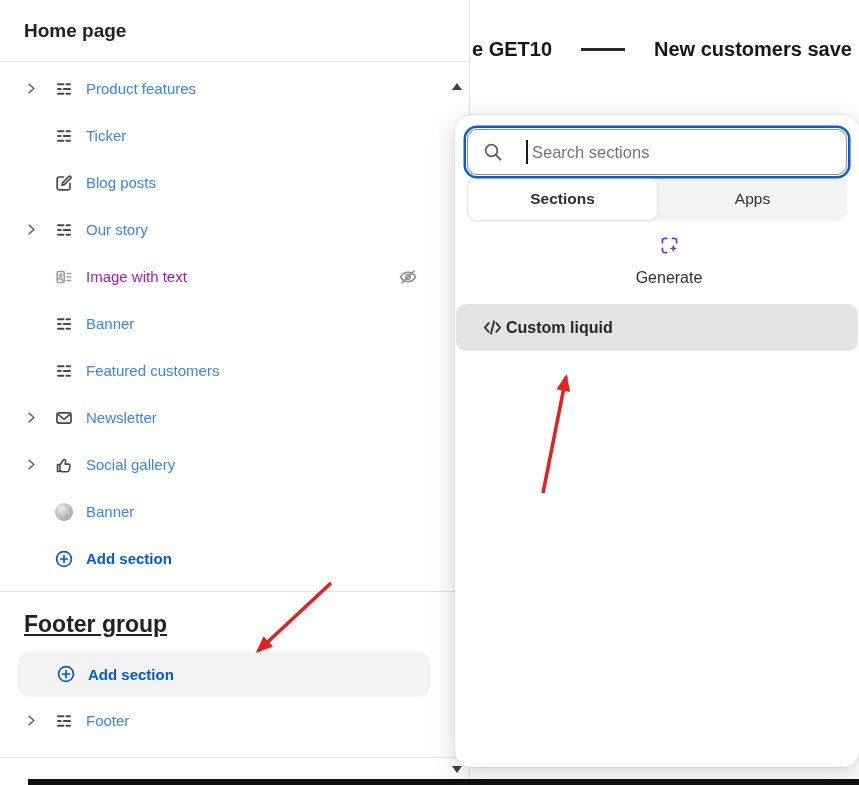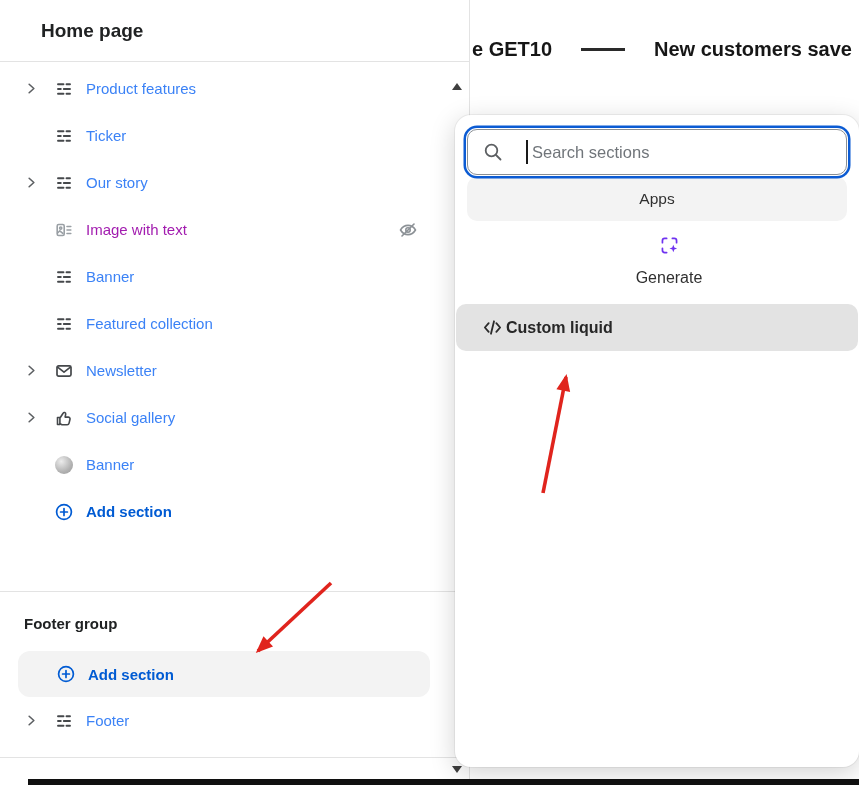--- a/index.html
+++ b/index.html
@@ -9,21 +9,21 @@
 
   
   .preview-top { position:absolute; left:470px; top:0; right:0; height:115px; background:#fff; z-index:0; }
   .announce { display:flex; align-items:center; gap:29px; padding:38px 0 0 2px; font-size:20px; font-weight:600; color:#161616; white-space:nowrap; }
   .announce .dash { width:44px; height:2.5px; background:#2a2a2a; flex:none; }
   .dark-strip { position:absolute; left:28px; right:0; bottom:0; height:6px; background:#101010; z-index:4; }
 
   
   .sidebar { position:absolute; left:0; top:0; width:470px; height:785px; background:#fff; border-right:1px solid #e3e3e3; z-index:2; }
   .sidebar-header { height:62px; display:flex; align-items:center; padding:0 24px; border-bottom:1px solid #e3e3e3; }
-  .sidebar-title { font-size:19px; font-weight:700; color:#202223;margin-left:17px; }
+  .sidebar-title { font-size:19px; font-weight:700; color:#202223; }
   .section-list { margin-top:3px; }
   .srow { height:47px; display:flex; align-items:center; padding-left:24px; cursor:pointer; }
   .chev { width:30px; height:16px; display:flex; align-items:center; color:#5c5f62; flex:none; }
   .chev svg { width:15px; height:15px; display:block; }
   .ic { width:20px; height:20px; color:#45484b; margin-right:12px; flex:none; }
   .ic svg { width:20px; height:20px; display:block; }
   .lbl { font-size:15px; color:#3b82f6; }
   .muted .lbl { color:#a21caf; }
   .muted .ic { color:#9aa0a5; }
   .eye { margin-left:auto; margin-right:50px; width:22px; height:22px; color:#8c9196; cursor:pointer; }
@@ -31,21 +31,21 @@
   .sphere { width:18px; height:18px; border-radius:50%; margin:1px;
             background:radial-gradient(circle at 35% 30%, #ececec, #b3b3b3 60%, #979797); display:block; }
   .add-row .ic { color:#005bd3; }
   .add-row .lbl { color:#005bd3; font-weight:600; }
 
   .hr { position:absolute; left:0; width:470px; height:1px; background:#e3e3e3; }
   .hr.mid { top:591px; }
   .hr.bottom { top:757px; }
 
   .footer-group { position:absolute; top:600px; left:0; width:470px; }
-  .fg-title { font-size:15px; font-weight:700; color:#202223; margin:12px 0 0 24px; line-height:24px; }
+  .fg-title { font-size:23px; font-weight:700; color:#202223; margin:12px 0 0 24px; line-height:24px;text-decoration:underline; }
   .pill { margin:15px 18px 0 18px; width:412px; height:46px; background:#f3f3f3; border-radius:12px;
           display:flex; align-items:center; padding-left:38px; cursor:pointer; }
   .pill .ic { color:#005bd3; }
   .pill .lbl { color:#005bd3; font-weight:600; font-size:15px; }
 
   .tri-up, .tri-down { position:absolute; right:7px; width:0; height:0;
     border-left:5px solid transparent; border-right:5px solid transparent; cursor:pointer; }
   .tri-up { top:83px; border-bottom:7px solid #3f3f3f; }
   .tri-down { top:766px; border-top:7px solid #3f3f3f; }
 
@@ -190,20 +190,29 @@
       <div class="srow">
         <span class="chev"></span>
         <span class="ic">
             <svg>
               <use href="#i-section"></use>
             </svg>
           </span>
         <span class="lbl">Ticker</span>
       </div>
 
+      <div class="srow">
+        <span class="chev"></span>
+        <span class="ic">
+            <svg>
+              <use href="#i-blog"></use>
+            </svg>
+          </span>
+        <span class="lbl">Blog posts</span>
+      </div>
 
       <div class="srow">
         <span class="chev">
             <svg>
               <use href="#i-chev"></use>
             </svg>
           </span>
         <span class="ic">
             <svg>
               <use href="#i-section"></use>
@@ -237,21 +246,21 @@
         <span class="lbl">Banner</span>
       </div>
 
       <div class="srow">
         <span class="chev"></span>
         <span class="ic">
             <svg>
               <use href="#i-section"></use>
             </svg>
           </span>
-        <span class="lbl">Featured collection</span>
+        <span class="lbl">Featured customers</span>
       </div>
 
       <div class="srow">
         <span class="chev">
             <svg>
               <use href="#i-chev"></use>
             </svg>
           </span>
         <span class="ic">
             <svg>
@@ -334,20 +343,21 @@
       <input class="search" type="text" placeholder="Search sections" style="">
       <span class="search-icon">
           <svg>
             <use href="#i-search"></use>
           </svg>
         </span>
       <span class="caret"></span>
     </div>
 
     <div class="tabs">
+      <div class="tab active">Sections</div>
       <div class="tab">Apps</div>
     </div>
 
     <div class="gen-row">
       <span class="gen-ic">
           <svg>
             <use href="#i-generate"></use>
           </svg>
         </span>
       <span class="gen-lbl">Generate</span>

